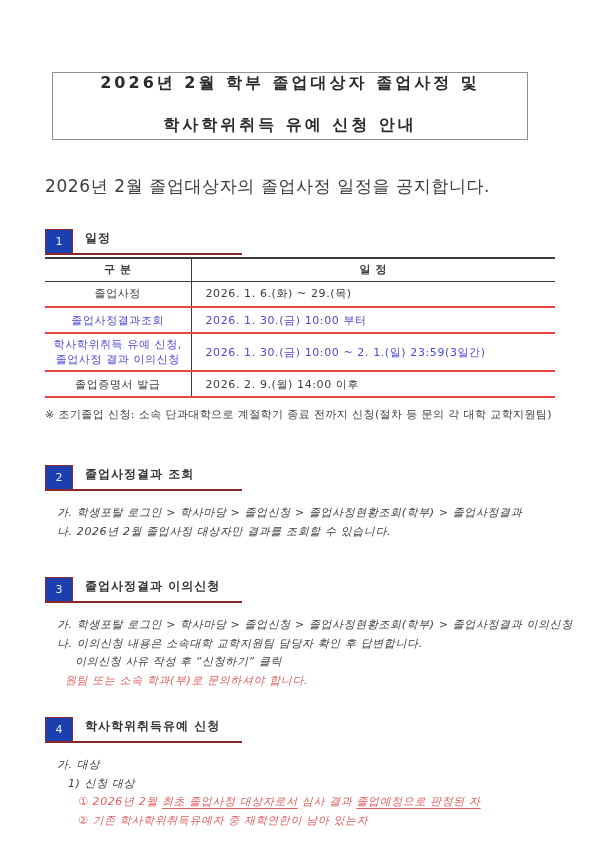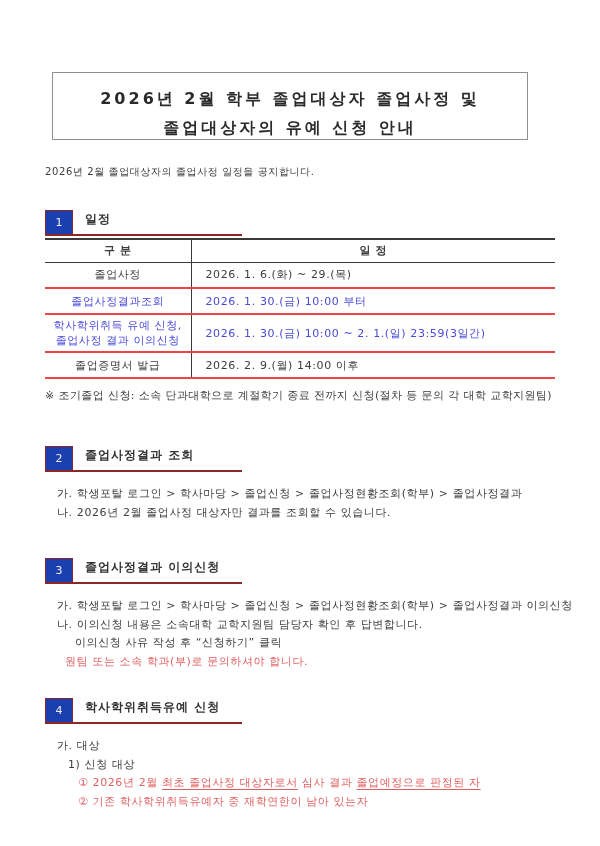--- a/index.html
+++ b/index.html
@@ -17,35 +17,35 @@
     overflow: hidden;
   }
   
   .title-box {
     margin: 72px 0 0 7px;
     width: 476px;
     height: 68px;
     border: 1px solid #909090;
     display: flex;
     flex-direction: column;
-    justify-content: flex-end;
+    justify-content: flex-start;
     align-items: center;
-    gap: 8px;
+    gap: 21px;
   }
   .title-line {
     font-size: 16px;
     font-weight: bold;
     color: #2b2b2b;
     letter-spacing: 3px;
     white-space: nowrap;
   }
   
   .intro {
-    margin-top: 25px;
-    font-size: 10px;
+    margin-top: 35px;
+    font-size: 17px;
     letter-spacing: 0.6px;
     color: #3c3c3c;
   }
   
   .sec-header {
     display: flex;
     align-items: flex-end;
     width: 197px;
     border-bottom: 2px solid #8b2727;
   }
@@ -109,40 +109,40 @@
     color: #3c3c3c;
   }
   
   .sec-content {
     margin: 13px 0 0 12px;
     font-size: 11px;
     line-height: 18.5px;
     letter-spacing: 0.6px;
     color: #3c3c3c;
   }
-  .line { white-space: nowrap; }
+  .line { white-space: nowrap; font-style: italic; }
   .ind-1 { padding-left: 18px; }
   .ind-2 { padding-left: 11px; }
   .ind-3 { padding-left: 21px; }
   .ind-wrap { padding-left: 8px; }
   .red { color: #e06060; }
   .red-u {
     color: #e06060;
     text-decoration: underline;
     text-underline-offset: 3px;
   }
 </style>
 </head>
 <body>
 
 <div class="page">
 
   <div class="title-box">
     <div class="title-line">2026년 2월 학부 졸업대상자 졸업사정 및</div>
-    <div class="title-line">졸업대상자의 유예 신청 안내</div>
+    <div class="title-line">학사학위취득 유예 신청 안내</div>
   </div>
 
   <p class="intro">2026년 2월 졸업대상자의 졸업사정 일정을 공지합니다.</p>
 
   <div class="sec-header mt-s1">
     <div class="sec-badge">1</div>
     <div class="sec-title">일정</div>
   </div>
 
   <table class="schedule">

